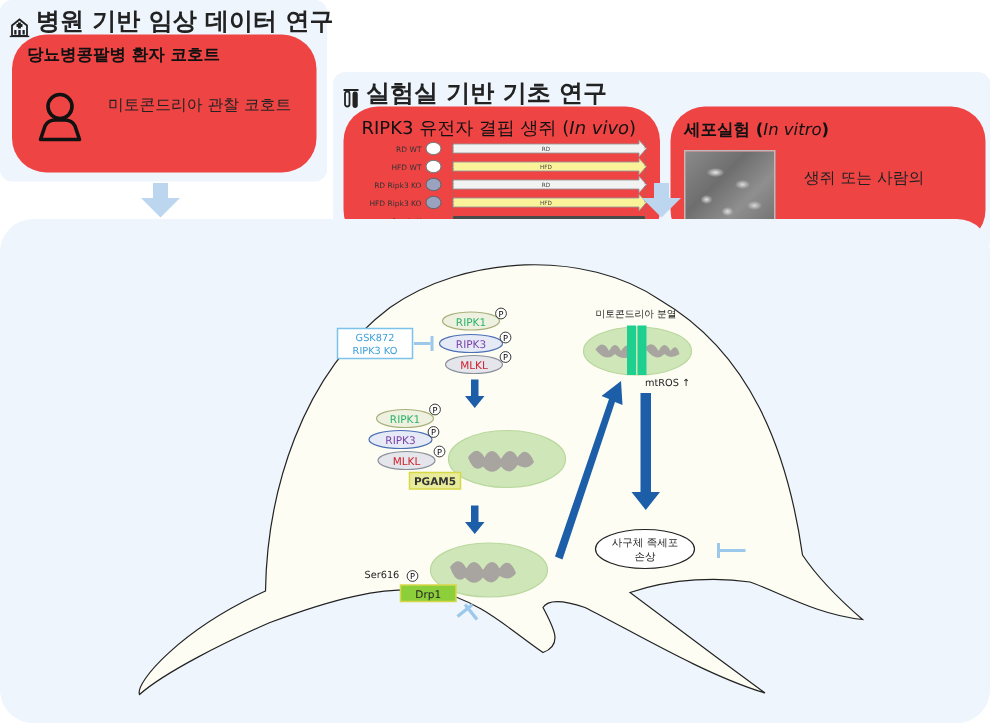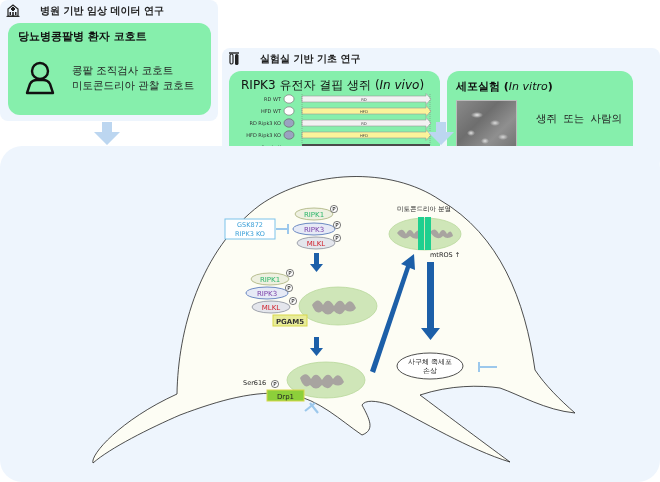--- a/index.html
+++ b/index.html
@@ -1,41 +1,41 @@
 <!DOCTYPE html>
 <html><head>
 <meta charset="utf-8">
 <style>
   * { box-sizing: border-box; margin: 0; padding: 0; }
   html, body { width: 660px; height: 482px; background: #ffffff; overflow: hidden; }
   body { position: relative; font-family: "DejaVu Sans", sans-serif; color: #111; }
 
   .outer-panel { position: absolute; background: #eef5fd; border-radius: 8px; }
-  .panel-header { position: absolute; top: 4px; left: 6px; font-size: 10px; font-weight: bold; color: #222; display: flex; align-items: flex-start; gap: 20px; white-space: nowrap; }
-  .inner-card { position: absolute; background: #86efac; border-radius: 12px; padding-left: 35px; }
+  .panel-header { position: absolute; top: 4px; left: 6px; font-size: 16px; font-weight: bold; color: #222; display: flex; align-items: flex-end; gap: 4px; white-space: nowrap; }
+  .inner-card { position: absolute; background: #ef4444; border-radius: 23px; padding-left: 35px; }
   .card-title { position: absolute; font-size: 11px; font-weight: bold; color: #111; white-space: nowrap; }
   .card-title i { font-style: italic; font-weight: normal; }
 
   #panel-clinical { left: 0; top: 0; width: 218px; height: 121px; }
   #panel-basic { left: 222px; top: 0; width: 438px; height: 121px; margin-top: 48px; }
 
   #card-cohort { left: 8px; top: 23px; width: 203px; height: 92px; }
   #card-invivo { left: 7px; top: 23px; width: 211px; height: 92px; text-align: right; }
-  #card-invitro { left: 225px; top: 23px; width: 186px; height: 92px; }
+  #card-invitro { left: 225px; top: 23px; width: 210px; height: 92px; }
 
   .cohort-text { position: absolute; left: 64px; top: 40px; font-size: 10.5px; line-height: 15px; color: #222; white-space: nowrap; }
   .cell-photo { position: absolute; left: 9px; top: 29px; width: 61px; height: 48px; background:
       radial-gradient(ellipse 6px 3px at 20px 14px, #e8e8e8, transparent),
       radial-gradient(ellipse 5px 3px at 38px 22px, #dcdcdc, transparent),
       radial-gradient(ellipse 4px 3px at 14px 32px, #e2e2e2, transparent),
       radial-gradient(ellipse 5px 3px at 46px 36px, #d8d8d8, transparent),
       radial-gradient(ellipse 4px 3px at 28px 40px, #e0e0e0, transparent),
       linear-gradient(135deg, #8a8a8a, #6e6e6e 40%, #8f8f8f 70%, #747474);
     border: 1px solid #bbb; }
-  .invitro-text { position: absolute; left: 89px; top: 41px; font-size: 10.5px; line-height: 15px; color: #222; white-space: nowrap; font-family: Liberation Mono, monospace; }
+  .invitro-text { position: absolute; left: 89px; top: 41px; font-size: 10.5px; line-height: 15px; color: #222; white-space: nowrap; }
 
   .down-arrow { position: absolute; }
 
   #main-panel { position: absolute; left: 0; top: 146px; width: 660px; height: 336px; background: #eef5fd; border-radius: 22px; }
   #main-svg { position: absolute; left: 0; top: 0; }
   .svg-text { font-family: "DejaVu Sans", sans-serif; }
 </style>
 </head>
 <body>
 
@@ -52,21 +52,20 @@
     </svg>
     <span>병원 기반 임상 데이터 연구</span>
   </div>
   <div id="card-cohort" class="inner-card">
     <div class="card-title" style="left:10px;top:6px;">당뇨병콩팥병 환자 코호트</div>
     <svg style="position:absolute;left:16px;top:38px;" width="32" height="34" viewBox="0 0 32 34">
       <circle cx="16" cy="10" r="8" fill="none" stroke="#111" stroke-width="2.4"></circle>
       <path d="M3 32 L6 23 Q8 19 13 19 L19 19 Q24 19 26 23 L29 32 Z" fill="none" stroke="#111" stroke-width="2.4" stroke-linejoin="round"></path>
     </svg>
     <div class="cohort-text">
-      <div>콩팥 조직검사 코호트</div>
       <div>미토콘드리아 관찰 코호트</div>
     </div>
   </div>
 </div>
 
 <div id="panel-basic" class="outer-panel">
   <div class="panel-header">
     <svg width="12" height="14" viewBox="0 0 12 14">
       <line x1="1" y1="1" x2="11" y2="1" stroke="#222" stroke-width="1.4"></line>
       <rect x="2" y="2" width="3" height="10" rx="1.5" fill="none" stroke="#222" stroke-width="1.2"></rect>

